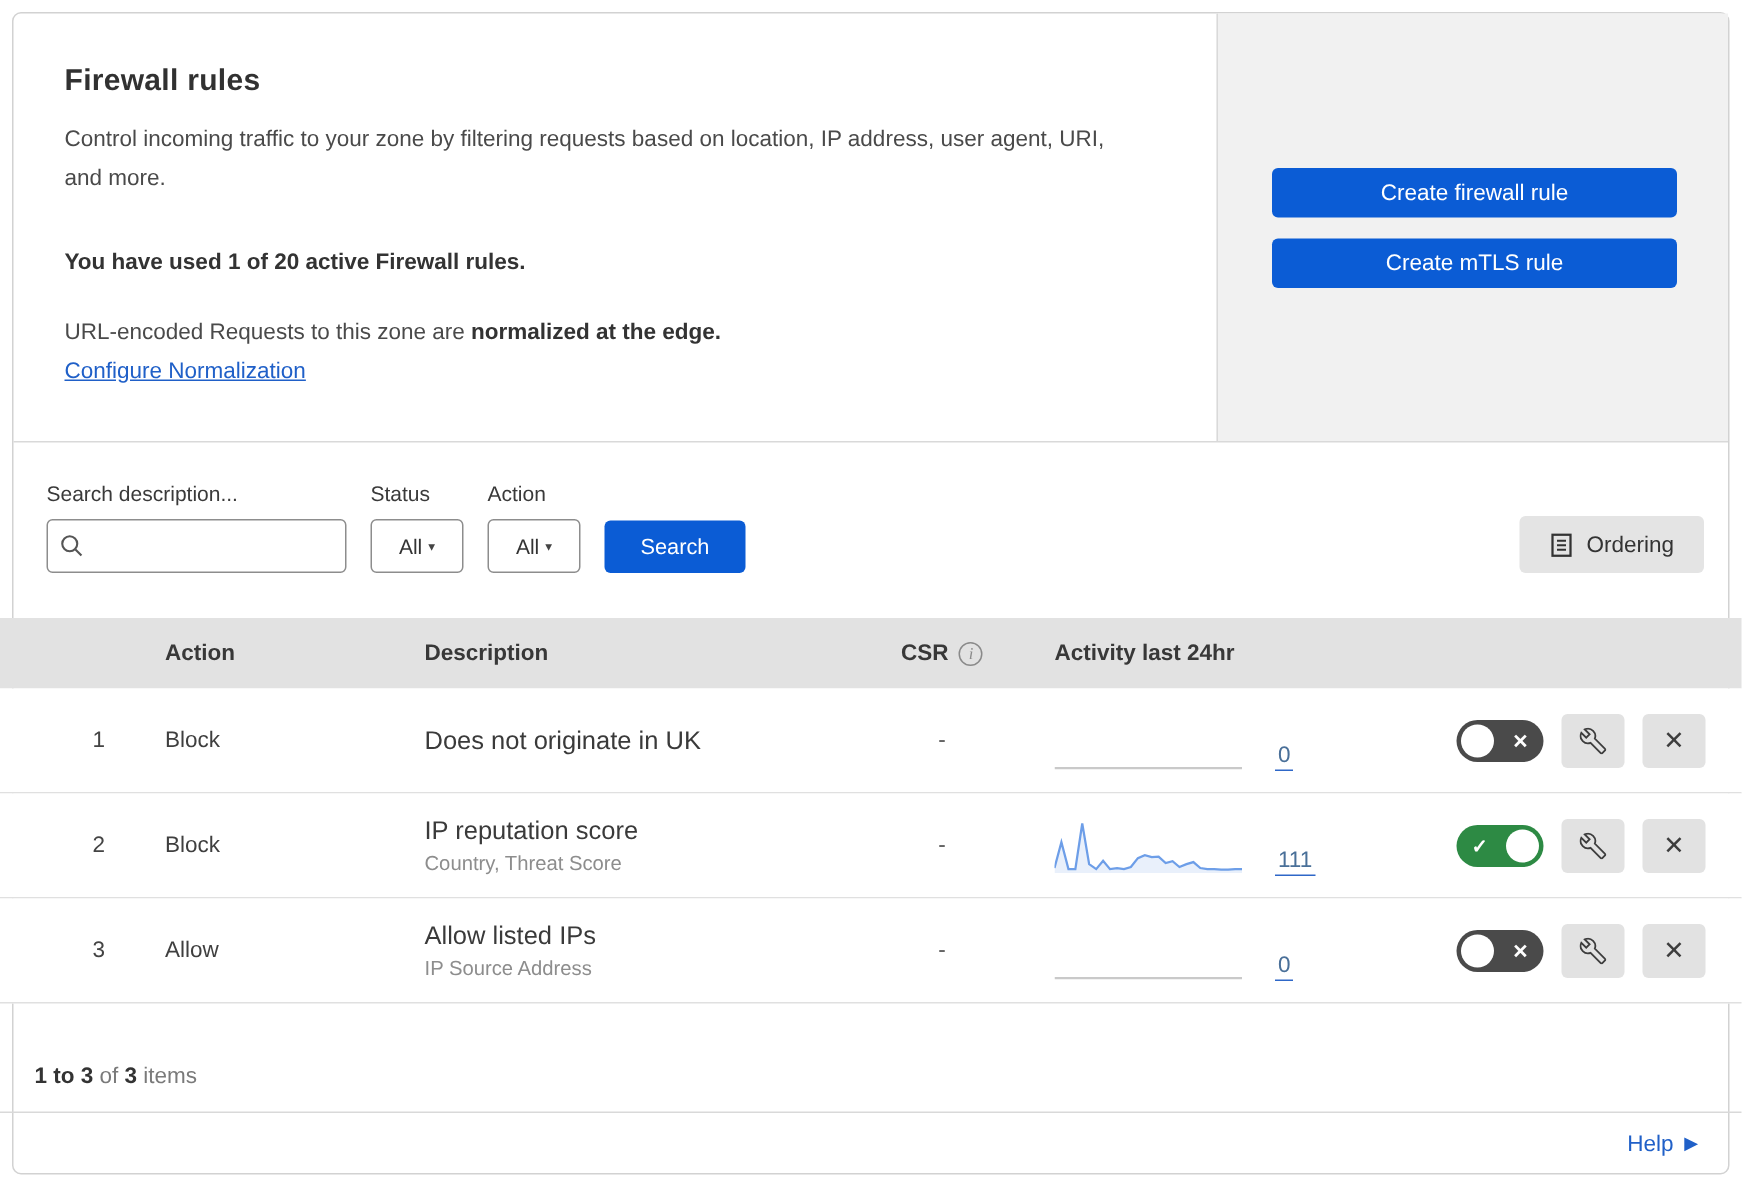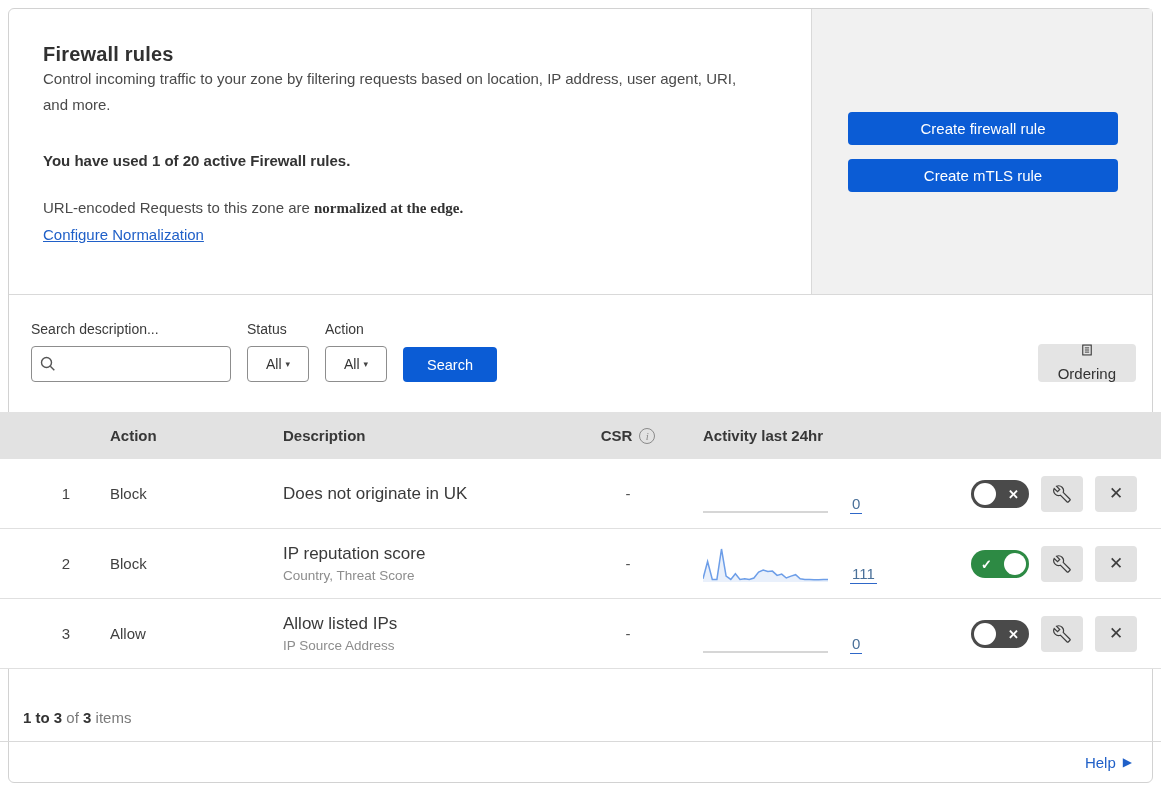--- a/index.html
+++ b/index.html
@@ -6,24 +6,24 @@
   html, body { width: 1161px; height: 791px; overflow: hidden; background: #fff;
     font-family: "Liberation Sans", sans-serif; color: #3d3d3d; }
 
   .card { position: absolute; left: 8px; top: 8px; width: 1145px; height: 775px;
     border: 1px solid #d2d2d2; border-radius: 6px; background: #fff; }
 
   
   .top-section { display: flex; height: 286px; border-bottom: 1px solid #d9d9d9; }
   .intro { flex: 1; padding: 34px 40px 0 34px; }
   .page-title { font-size: 20px; font-weight: 700; color: #313131; letter-spacing: .2px; }
-  .intro-desc { font-size: 15px; line-height: 26px; color: #4a4a4a; max-width: 710px; }
+  .intro-desc { margin-top: 14px; font-size: 15px; line-height: 26px; color: #4a4a4a; max-width: 710px; }
   .usage-line { margin-top: 34px; font-size: 15px; font-weight: 700; color: #333; }
   .norm-line { margin-top: 30px; font-size: 15px; color: #4a4a4a; }
-  .norm-line b { color: #333; font-family: Liberation Serif, serif; }
+  .norm-line b { color: #333; }
   .text-link { display: inline-block; margin-top: 9px; font-size: 15px;
     color: var(--link, #2060c8); text-decoration: underline; cursor: pointer; }
 
   .side-panel { width: 341px; background: var(--side_panel, #f1f1f1);
     border-left: 1px solid #d9d9d9; padding: 103px 34px 0 36px;
     display: flex; flex-direction: column; gap: 14px; }
   .btn-primary { display: block; width: 100%; height: 33px; border: none; border-radius: 4px;
     background: var(--primary_button, #0b5cd5); color: #fff; font-size: 15px;
     font-family: inherit; cursor: pointer; }
 
@@ -38,21 +38,21 @@
   .search-wrap svg { position: absolute; left: 9px; top: 10px; }
   .select-box { width: 62px; height: 36px; border: 1px solid #8d8d8d; border-radius: 4px;
     background: #fff; display: flex; align-items: center; justify-content: center; gap: 4px;
     font-size: 14px; color: #333; cursor: pointer; }
   .caret { font-size: 9px; color: #444; }
   .btn-search { height: 35px; padding: 0 24px; border: none; border-radius: 4px;
     background: var(--primary_button, #0b5cd5); color: #fff; font-size: 14.5px;
     font-family: inherit; cursor: pointer; }
   .btn-ordering { position: absolute; right: 16px; top: 49px; height: 38px; padding: 0 20px;
     border: none; border-radius: 4px; background: #e4e4e4; color: #333; font-size: 15px;
-    font-family: inherit; display: flex; align-items: center; gap: 9px; cursor: pointer; flex-direction: column; }
+    font-family: inherit; display: flex; align-items: center; gap: 9px; cursor: pointer; }
 
   
   .table-section { margin: 0 -9px; }
   .grid-cols { display: grid; grid-template-columns: 90px 173px 300px 130px 220px 1fr; align-items: center; }
   .thead { height: 47px; background: var(--header_band, #e2e2e2); font-size: 15px; font-weight: 700; color: #383838; }
   .th-action, .td-action { padding-left: 20px; }
   .th-desc, .td-desc { padding-left: 20px; }
   .th-csr { display: flex; align-items: center; justify-content: center; gap: 7px; }
   .th-activity { padding-left: 10px; }
   .info-circle { width: 16px; height: 16px; border: 1px solid #8a8a8a; border-radius: 50%;

